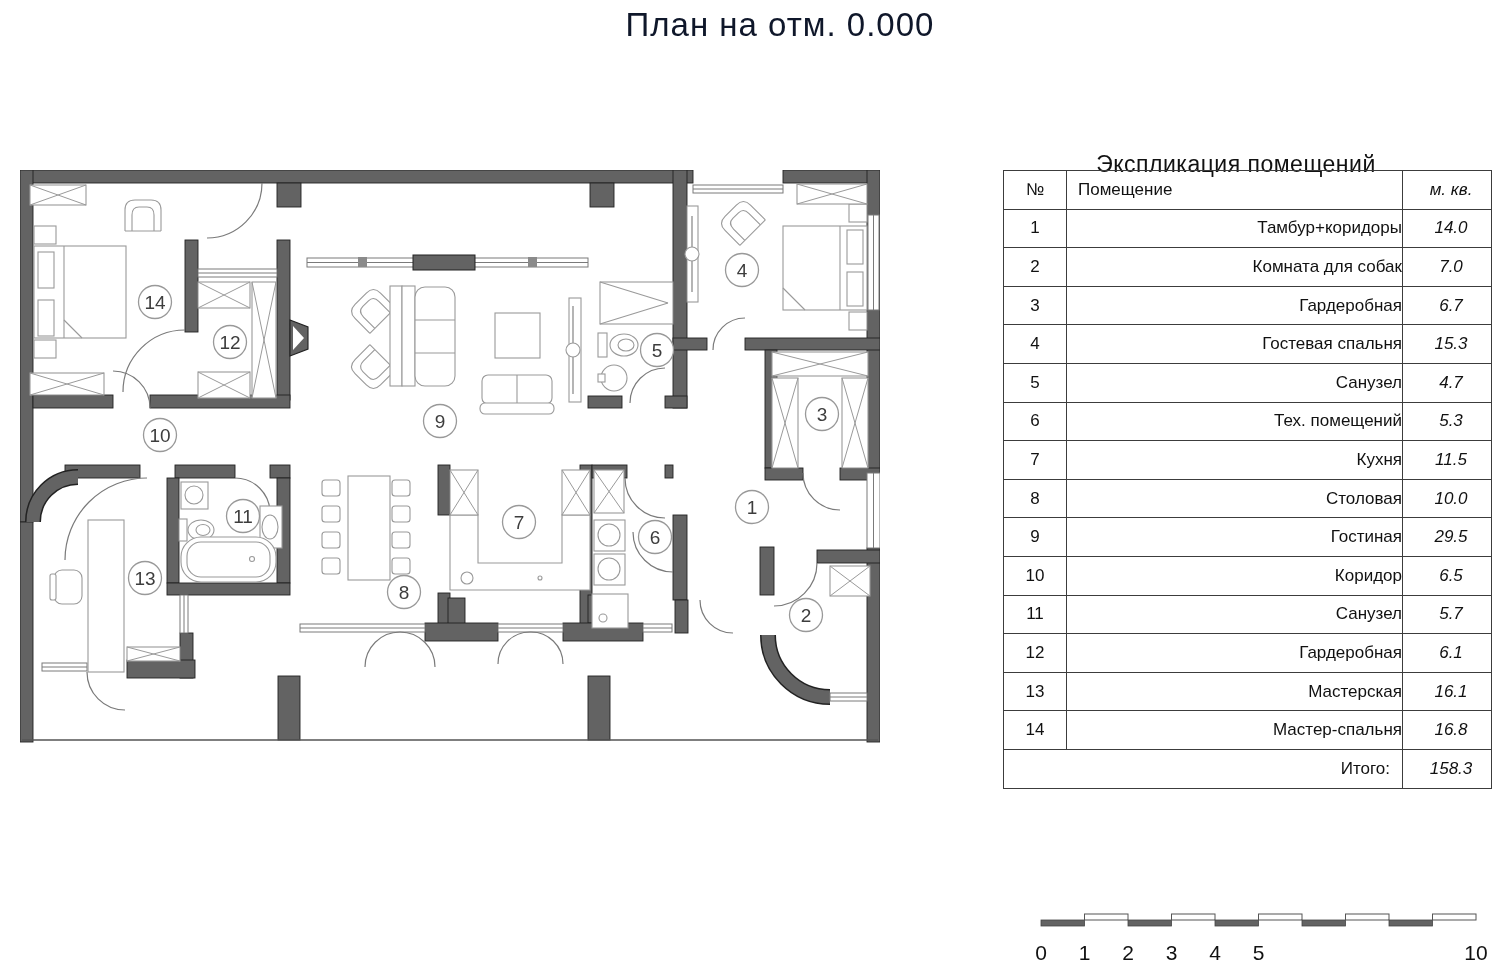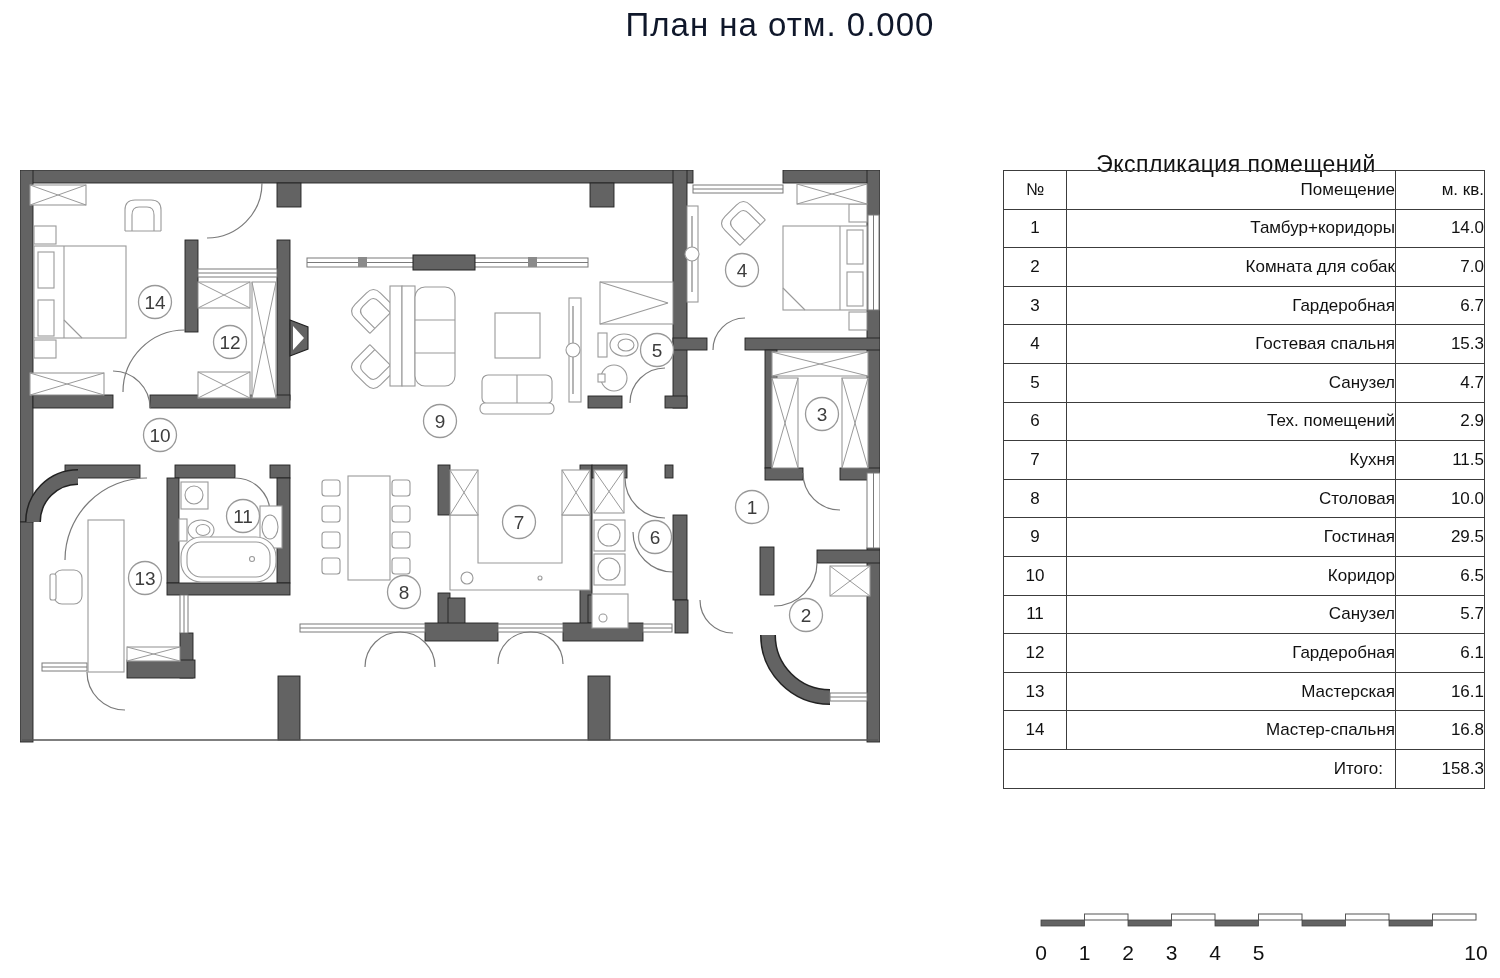--- a/index.html
+++ b/index.html
@@ -10,21 +10,21 @@
   #plan-region{position:absolute;left:20px;top:170px;width:860px;height:578px;}
   #plan-svg{display:block;}
   #expl-title{position:absolute;left:1003px;top:131px;width:466px;text-align:center;
       font-size:23px;letter-spacing:.5px;color:#111;margin-top:20px;}
   #expl-table{position:absolute;left:1003px;top:170px;width:466px;border-collapse:collapse;
       table-layout:fixed;font-size:17px;color:#111;}
   #expl-table td,#expl-table th{border:1px solid #3c3c3c;height:37.6px;padding:0;
       font-weight:400;overflow:hidden;white-space:nowrap;}
   #expl-table .c-num{width:62px;text-align:center;}
   #expl-table .c-name{width:324px;text-align:right;padding-left:10px;}
-  #expl-table .c-area{width:80px;text-align:right;padding-left:8px;}
+  #expl-table .c-area{width:80px;text-align:center;padding-left:8px;font-style:italic;}
   #expl-table .total-label{text-align:right;padding-right:12px;}
   #scalebar{position:absolute;left:1041px;top:914px;width:470px;height:62px;overflow:visible;}
   .sb-num{font-size:21px;fill:#111;font-family:"Liberation Sans",sans-serif;}
   .room-num{font-size:19px;fill:#3d3d3d;font-family:"Liberation Sans",sans-serif;}
 </style>
 </head>
 <body>
 
 <div id="page-title">План на отм. 0.000</div>
 
@@ -329,21 +329,21 @@
       </g>
 </svg>
 </div>
 
 <div id="expl-title">Экспликация помещений</div>
 
 <table id="expl-table">
   <thead>
     <tr>
       <th class="c-num">№</th>
-      <th class="c-name" style="text-align:right;padding-left:4px">Помещение</th>
+      <th class="c-name" style="text-align:left;padding-left:11px">Помещение</th>
       <th class="c-area">м. кв.</th>
     </tr>
   </thead>
   <tbody id="expl-body">
       <tr>
         <td class="c-num">1</td>
         <td class="c-name">Тамбур+коридоры</td>
         <td class="c-area">14.0</td>
       </tr>
       <tr>
@@ -362,21 +362,21 @@
         <td class="c-area">15.3</td>
       </tr>
       <tr>
         <td class="c-num">5</td>
         <td class="c-name">Санузел</td>
         <td class="c-area">4.7</td>
       </tr>
       <tr>
         <td class="c-num">6</td>
         <td class="c-name">Тех. помещений</td>
-        <td class="c-area">2.9</td>
+        <td class="c-area">5.3</td>
       </tr>
       <tr>
         <td class="c-num">7</td>
         <td class="c-name">Кухня</td>
         <td class="c-area">11.5</td>
       </tr>
       <tr>
         <td class="c-num">8</td>
         <td class="c-name">Столовая</td>
         <td class="c-area">10.0</td>

